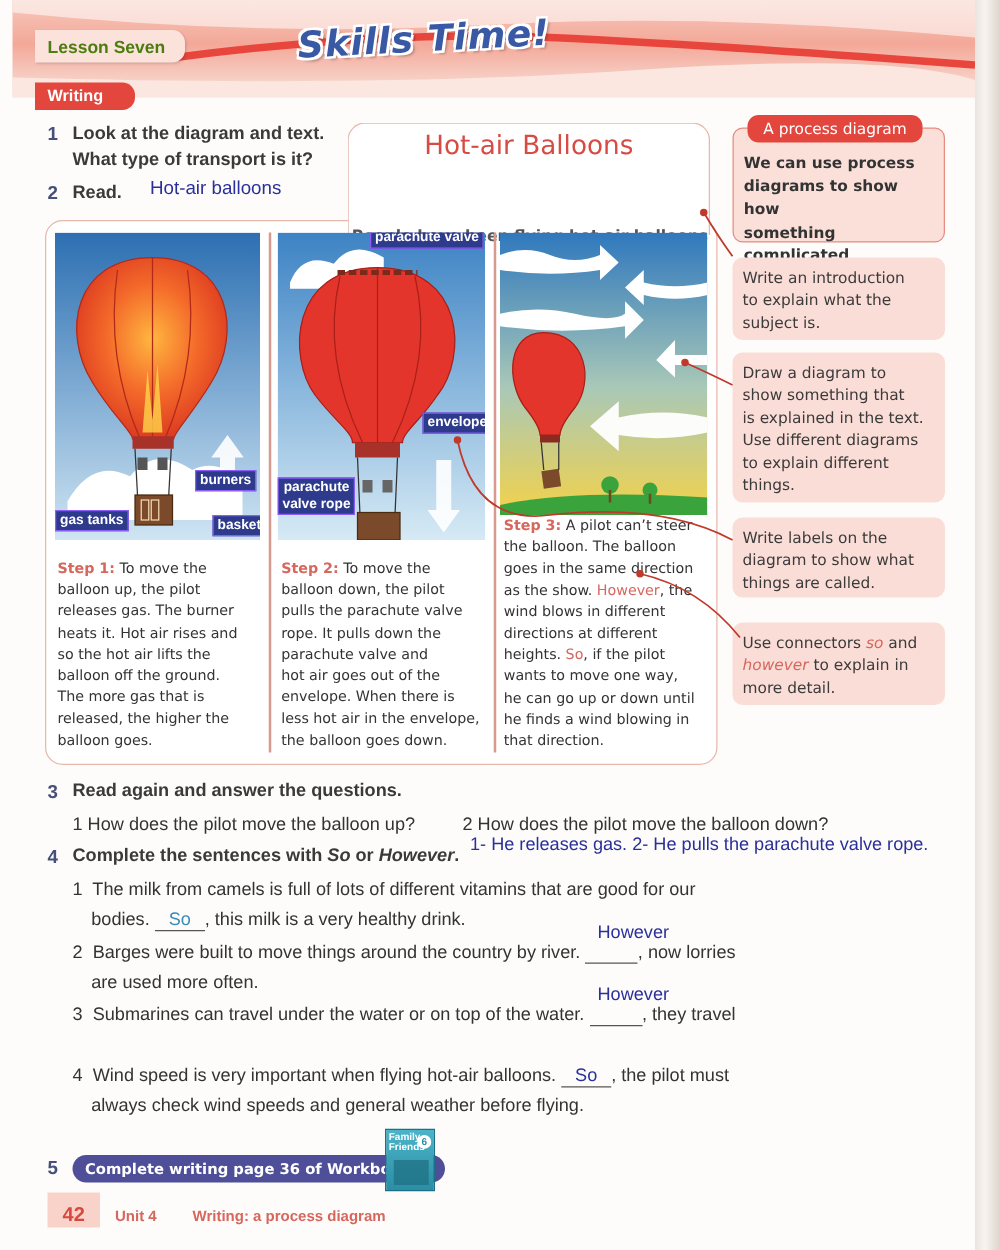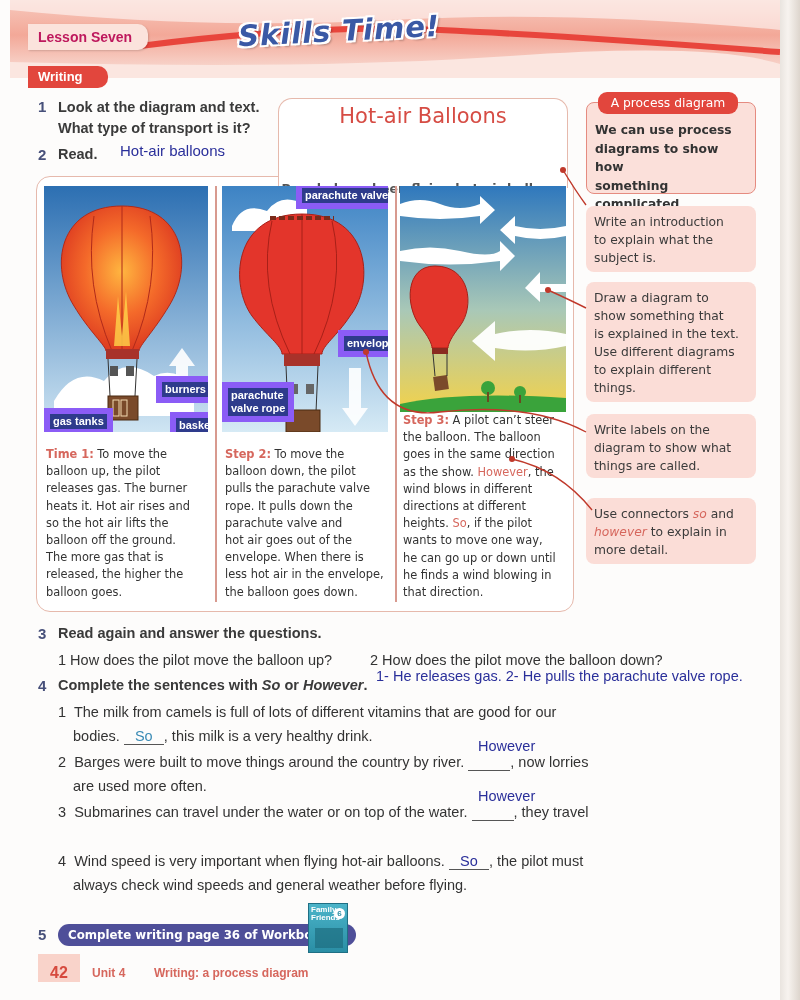--- a/index.html
+++ b/index.html
@@ -3,41 +3,41 @@
 <meta charset="utf-8">
 <style>
   * { box-sizing: border-box; margin: 0; padding: 0; }
   html, body { width: 800px; height: 1000px; overflow: hidden; background: #fdfcfb; }
   body { position: relative; font-family: "DejaVu Sans", sans-serif; color: #333; }
   .abs { position: absolute; }
 
   
   .header-band { left: 10px; top: 0; width: 770px; height: 78px; background: linear-gradient(180deg, #f7c9bd 0%, #f3a898 45%, #f9e3dc 100%); overflow: hidden; }
   .header-wave { position:absolute; left:0; top:0; }
-  .lesson-pill { left: 28px; top: 24px; width: 120px; height: 26px; background: #fbe3dc; border-radius: 0 10px 10px 0; color: #be185d; font-weight: bold; font-size: 14px; line-height: 26px; padding-left: 10px; font-family: "Liberation Sans", sans-serif; box-shadow: 1px 1px 2px rgba(0,0,0,0.15); }
+  .lesson-pill { left: 28px; top: 24px; width: 120px; height: 26px; background: #fbe3dc; border-radius: 0 10px 10px 0; color: #4d7c0f; font-weight: bold; font-size: 14px; line-height: 26px; padding-left: 10px; font-family: "Liberation Sans", sans-serif; box-shadow: 1px 1px 2px rgba(0,0,0,0.15); }
   .skills-title { left: 238px; top: 14px; font-family: "DejaVu Sans", sans-serif; font-weight: bold; font-size: 29px; color: #3a59a5; letter-spacing: 1px; transform: rotate(-3deg); text-shadow: 2px 2px 0 #fff, -2px -2px 0 #fff, 2px -2px 0 #fff, -2px 2px 0 #fff, 3px 3px 2px rgba(0,0,0,0.25); font-style: italic; }
   .writing-tab { left: 28px; top: 66px; width: 80px; height: 22px; background: #e2463d; border-radius: 0 10px 10px 0; color: #fff; font-weight: bold; font-size: 13px; line-height: 22px; padding-left: 10px; font-family: "Liberation Sans", sans-serif; }
   .page-edge { left: 780px; top: 0; width: 20px; height: 1000px; background: linear-gradient(90deg, #e9e4df, #f7f3ef 40%, #ddd5cd); }
 
   
   .q-num { font-family: "Liberation Sans", sans-serif; font-weight: bold; font-size: 15px; color: #47507a; }
   .q-text { font-family: "Liberation Sans", sans-serif; font-weight: bold; font-size: 14.5px; color: #3a3a3a; }
   .handwrite { font-family: "Liberation Sans", sans-serif; color: #2a2f9a; font-size: 15px; }
 
   
   .article-top { left: 278px; top: 98px; width: 290px; height: 90px; border: 1.5px solid #e6b9ac; border-bottom: none; border-radius: 14px 14px 0 0; background: #fff; }
   .article-title { left: 278px; top: 104px; width: 290px; text-align: center; font-family: "DejaVu Sans", sans-serif; font-size: 21px; color: #d64c44; }
   .article-sub { left: 280px; top: 136px; width: 288px; text-align: center; font-family: "DejaVu Sans", sans-serif; font-size: 12.5px; font-weight: bold; color: #555; line-height: 18px; margin-top: 44px; }
   .article-frame { left: 36px; top: 176px; width: 538px; height: 436px; border: 1.5px solid #e6b9ac; border-radius: 14px; background: #fff; }
 
   .panel { top: 186px; height: 246px; overflow: hidden; }
   .panel svg { width: 100%; height: 100%; display:block; }
   .divider { top: 186px; width: 1.5px; height: 416px; background: #d89a8f; }
 
-  .label-box { background: #2e3b8c; color: #fff; font-family: "Liberation Sans", sans-serif; font-weight: bold; font-size: 11px; padding: 1px 3px; line-height: 13px; position: absolute; white-space: nowrap; border: 6px solid #8b5cf6; }
+  .label-box { background: #2e3b8c; color: #fff; font-family: "Liberation Sans", sans-serif; font-weight: bold; font-size: 11px; padding: 1px 3px; line-height: 13px; position: absolute; white-space: nowrap; border: 1px solid #8b5cf6; text-align: center; }
 
   .step-text { font-family: "DejaVu Sans", sans-serif; font-size: 11.4px; line-height: 17.2px; color: #333; }
   .step-head { color: #d6675d; font-weight: bold; }
   .hl { color: #d6675d; }
 
   
   .note { left: 586px; width: 170px; background: #fbddd7; border-radius: 8px; font-family: "DejaVu Sans", sans-serif; font-size: 12.3px; line-height: 18px; color: #3b3b3b; padding: 7px 8px; }
   .note-main { left: 586px; top: 102px; width: 170px; height: 92px; border: 1.5px solid #e58b80; border-radius: 8px; background: #fbe0da; font-family: "DejaVu Sans", sans-serif; font-weight: bold; font-size: 12.3px; line-height: 18.5px; color: #333; padding: 18px 8px 0 8px; }
   .note-main-pill { left: 598px; top: 92px; width: 140px; height: 22px; background: #e2463d; color: #fff; border-radius: 9px; text-align: center; font-family: "DejaVu Sans", sans-serif; font-size: 12.3px; line-height: 22px; }
   .italic-hl { color: #d6675d; font-style: italic; }
@@ -175,21 +175,21 @@
       <rect x="87" y="206" width="2" height="10" fill="#6a4a20"></rect>
     <circle cx="120" cy="206" r="6" fill="#3aa33b"></circle>
       <rect x="119" y="209" width="2" height="8" fill="#6a4a20"></rect>
   </svg>
 </div>
 
 <div class="abs divider" style="left:215px;"></div>
 <div class="abs divider" style="left:395px;"></div>
 
 <div class="abs step-text" style="left:46px; top:446px; width:166px;">
-  <div><span class="step-head">Time 1:</span> <span>To move the</span></div>
+  <div><span class="step-head">Step 1:</span> <span>To move the</span></div>
   <div>balloon up, the pilot</div>
   <div>releases gas. The burner</div>
   <div>heats it. Hot air rises and</div>
   <div>so the hot air lifts the</div>
   <div>balloon off the ground.</div>
   <div>The more gas that is</div>
   <div>released, the higher the</div>
   <div>balloon goes.</div>
 </div>
 <div class="abs step-text" style="left:225px; top:446px; width:170px;">

